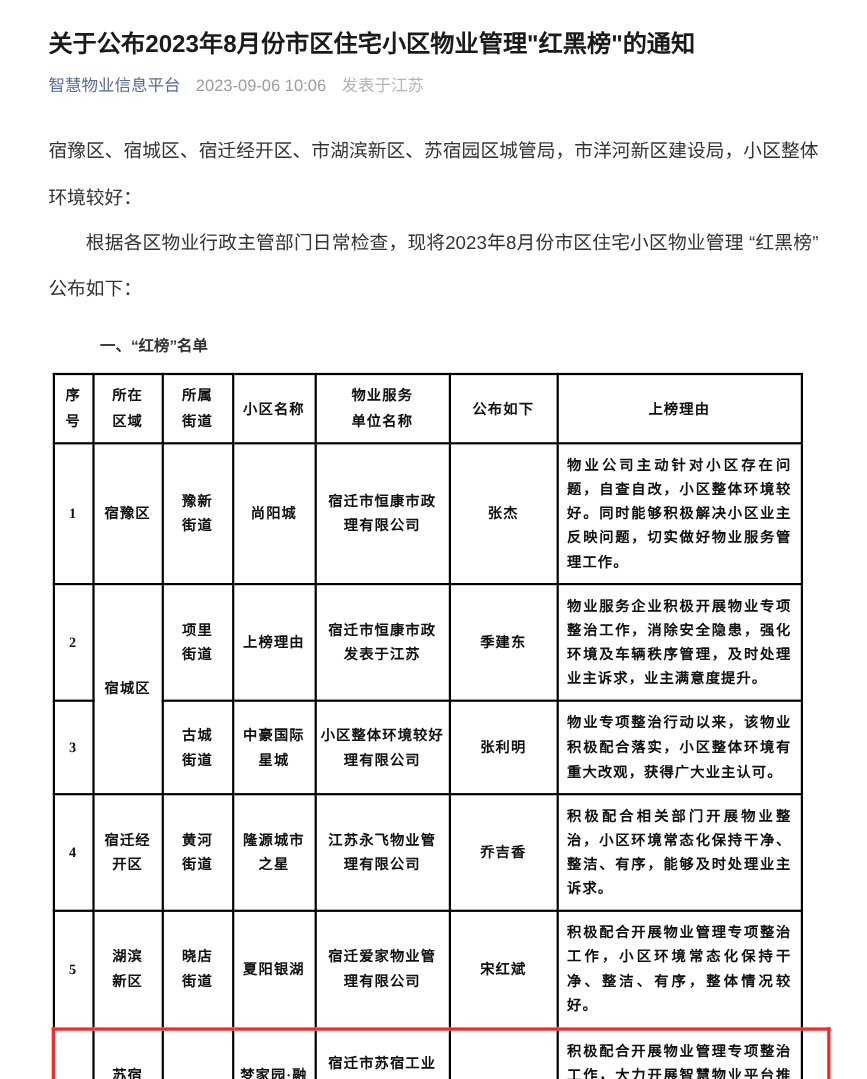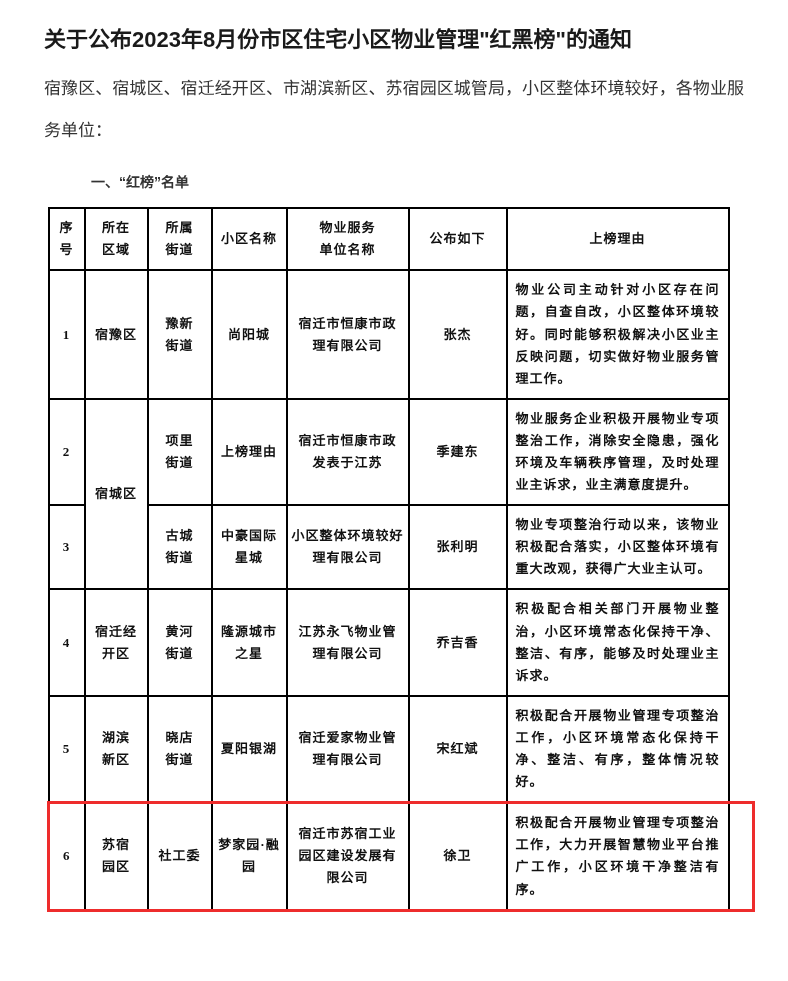--- a/index.html
+++ b/index.html
@@ -91,23 +91,27 @@
     pointer-events: none;
   }
 </style>
 </head>
 <body>
 
 <div class="page">
 
   <h1 class="title">关于公布2023年8月份市区住宅小区物业管理"红黑榜"的通知</h1>
 
-
-  <p class="body-p">宿豫区、宿城区、宿迁经开区、市湖滨新区、苏宿园区城管局，小区整体环境较好，各物业服务单位：</p>
-
+  <div class="meta">
+    <a class="account">智慧物业信息平台</a><span class="time">2023-09-06 10:06</span><span class="loc">发表于江苏</span>
+  </div>
+
+  <p class="body-p">宿豫区、宿城区、宿迁经开区、市湖滨新区、苏宿园区城管局，市洋河新区建设局，小区整体环境较好：</p>
+
+  <p class="body-p indent">根据各区物业行政主管部门日常检查，现将2023年8月份市区住宅小区物业管理 “红黑榜” 公布如下：</p>
 
   <h2 class="section">一、“红榜”名单</h2>
 
   <table class="red-table">
     <colgroup>
       <col class="c1">
         <col class="c2">
         <col class="c3">
         <col class="c4">
       <col class="c5">

